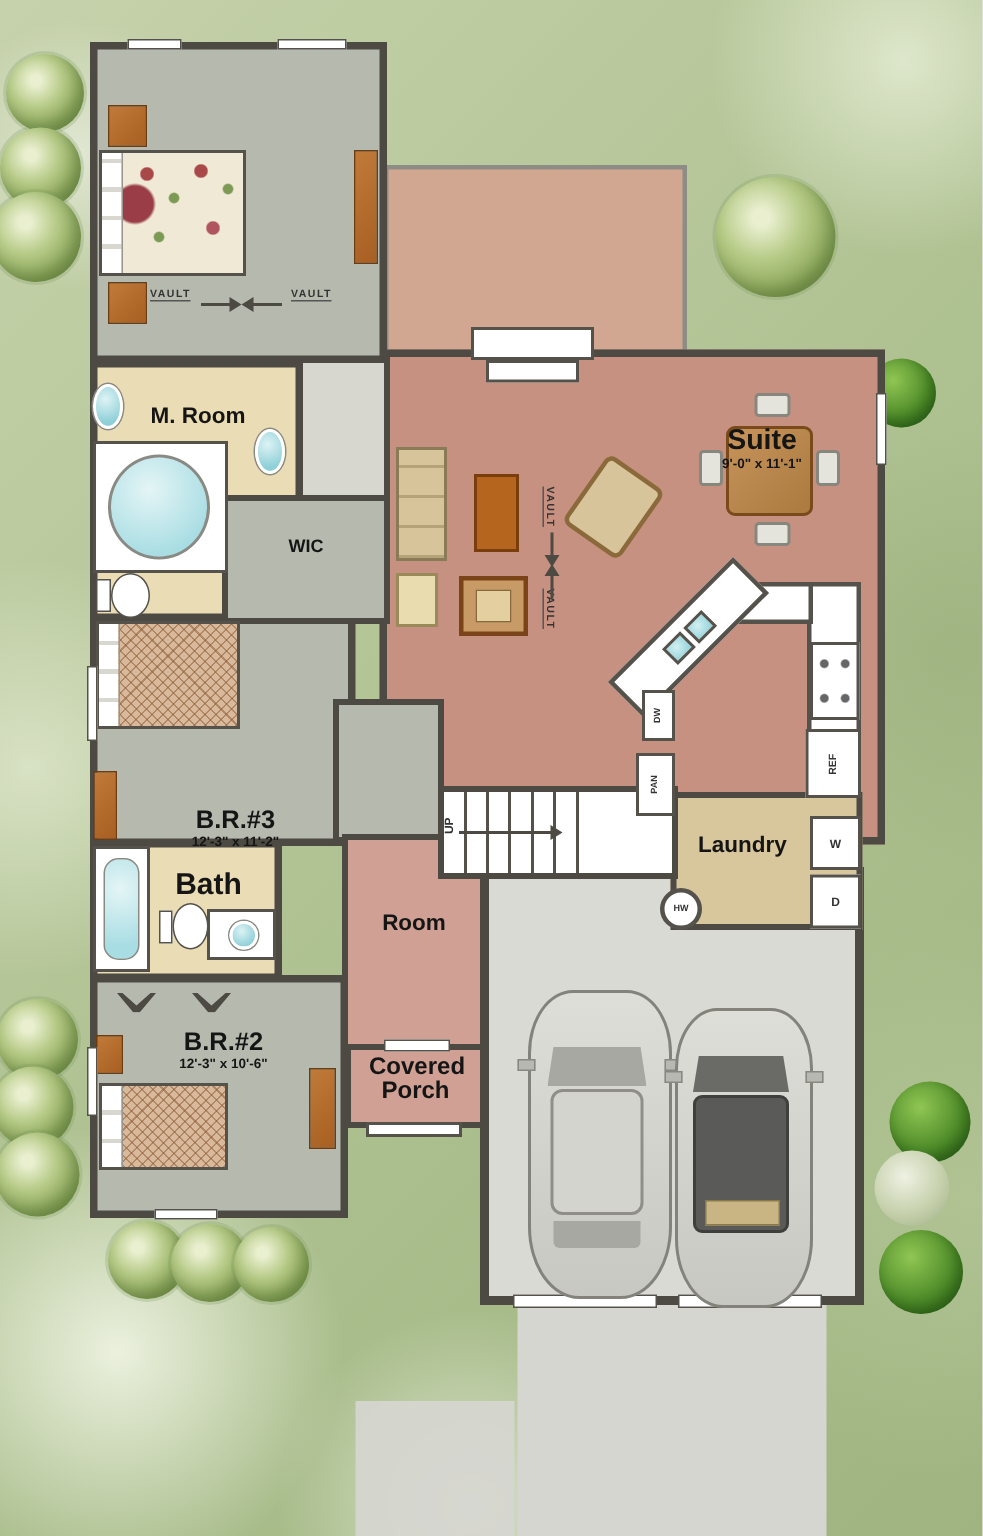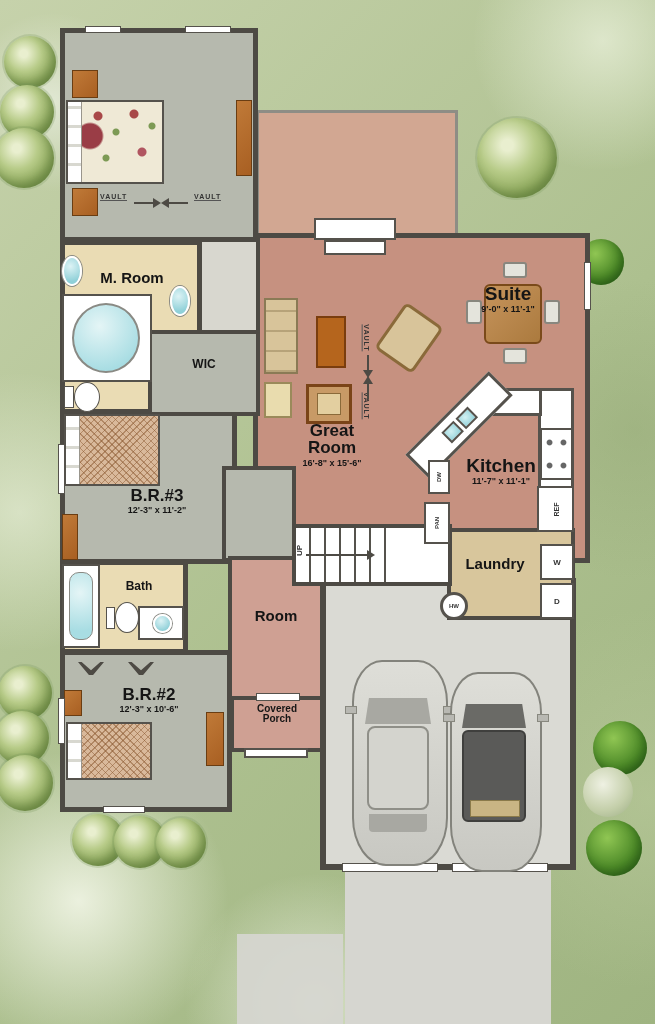--- a/index.html
+++ b/index.html
@@ -221,42 +221,34 @@
   <div class="label" style="left:455px;top:284px;width:106px;font-size:19px;">
     <span>Suite</span>
     <span class="dims">9'-0" x 11'-1"</span>
   </div>
   <div class="label" style="left:92px;top:270px;width:80px;font-size:15px;">
     <span>M. Room</span>
   </div>
   <div class="label" style="left:178px;top:358px;width:52px;font-size:12px;">
     <span>WIC</span>
   </div>
-  <div class="label" style="left:294px;top:422px;width:76px;font-size:17px;">
-    <span>Great Room</span>
-    <span class="dims">16'-8" x 15'-6"</span>
-  </div>
-  <div class="label" style="left:442px;top:456px;width:118px;font-size:19px;">
-    <span>Kitchen</span>
-    <span class="dims">11'-7" x 11'-1"</span>
-  </div>
-  <div class="label" style="left:92px;top:487px;width:130px;font-size:17px;">
+  <div class="label" style="left:92px;top:538px;width:130px;font-size:17px;">
     <span>B.R.#3</span>
     <span class="dims">12'-3" x 11'-2"</span>
   </div>
   <div class="label" style="left:452px;top:556px;width:86px;font-size:15px;">
     <span>Laundry</span>
   </div>
-  <div class="label" style="left:106px;top:580px;width:66px;font-size:12px;">
+  <div class="label" style="left:106px;top:580px;width:66px;font-size:20px;">
     <span>Bath</span>
   </div>
   <div class="label" style="left:240px;top:608px;width:72px;font-size:15px;">
     <span>Room</span>
   </div>
   <div class="label" style="left:94px;top:686px;width:110px;font-size:17px;">
     <span>B.R.#2</span>
     <span class="dims">12'-3" x 10'-6"</span>
   </div>
-  <div class="label" style="left:246px;top:704px;width:62px;font-size:10px;">
+  <div class="label" style="left:246px;top:704px;width:62px;font-size:16px;">
     <span>Covered Porch</span>
   </div>
 
 </div>
 
 </body></html>

